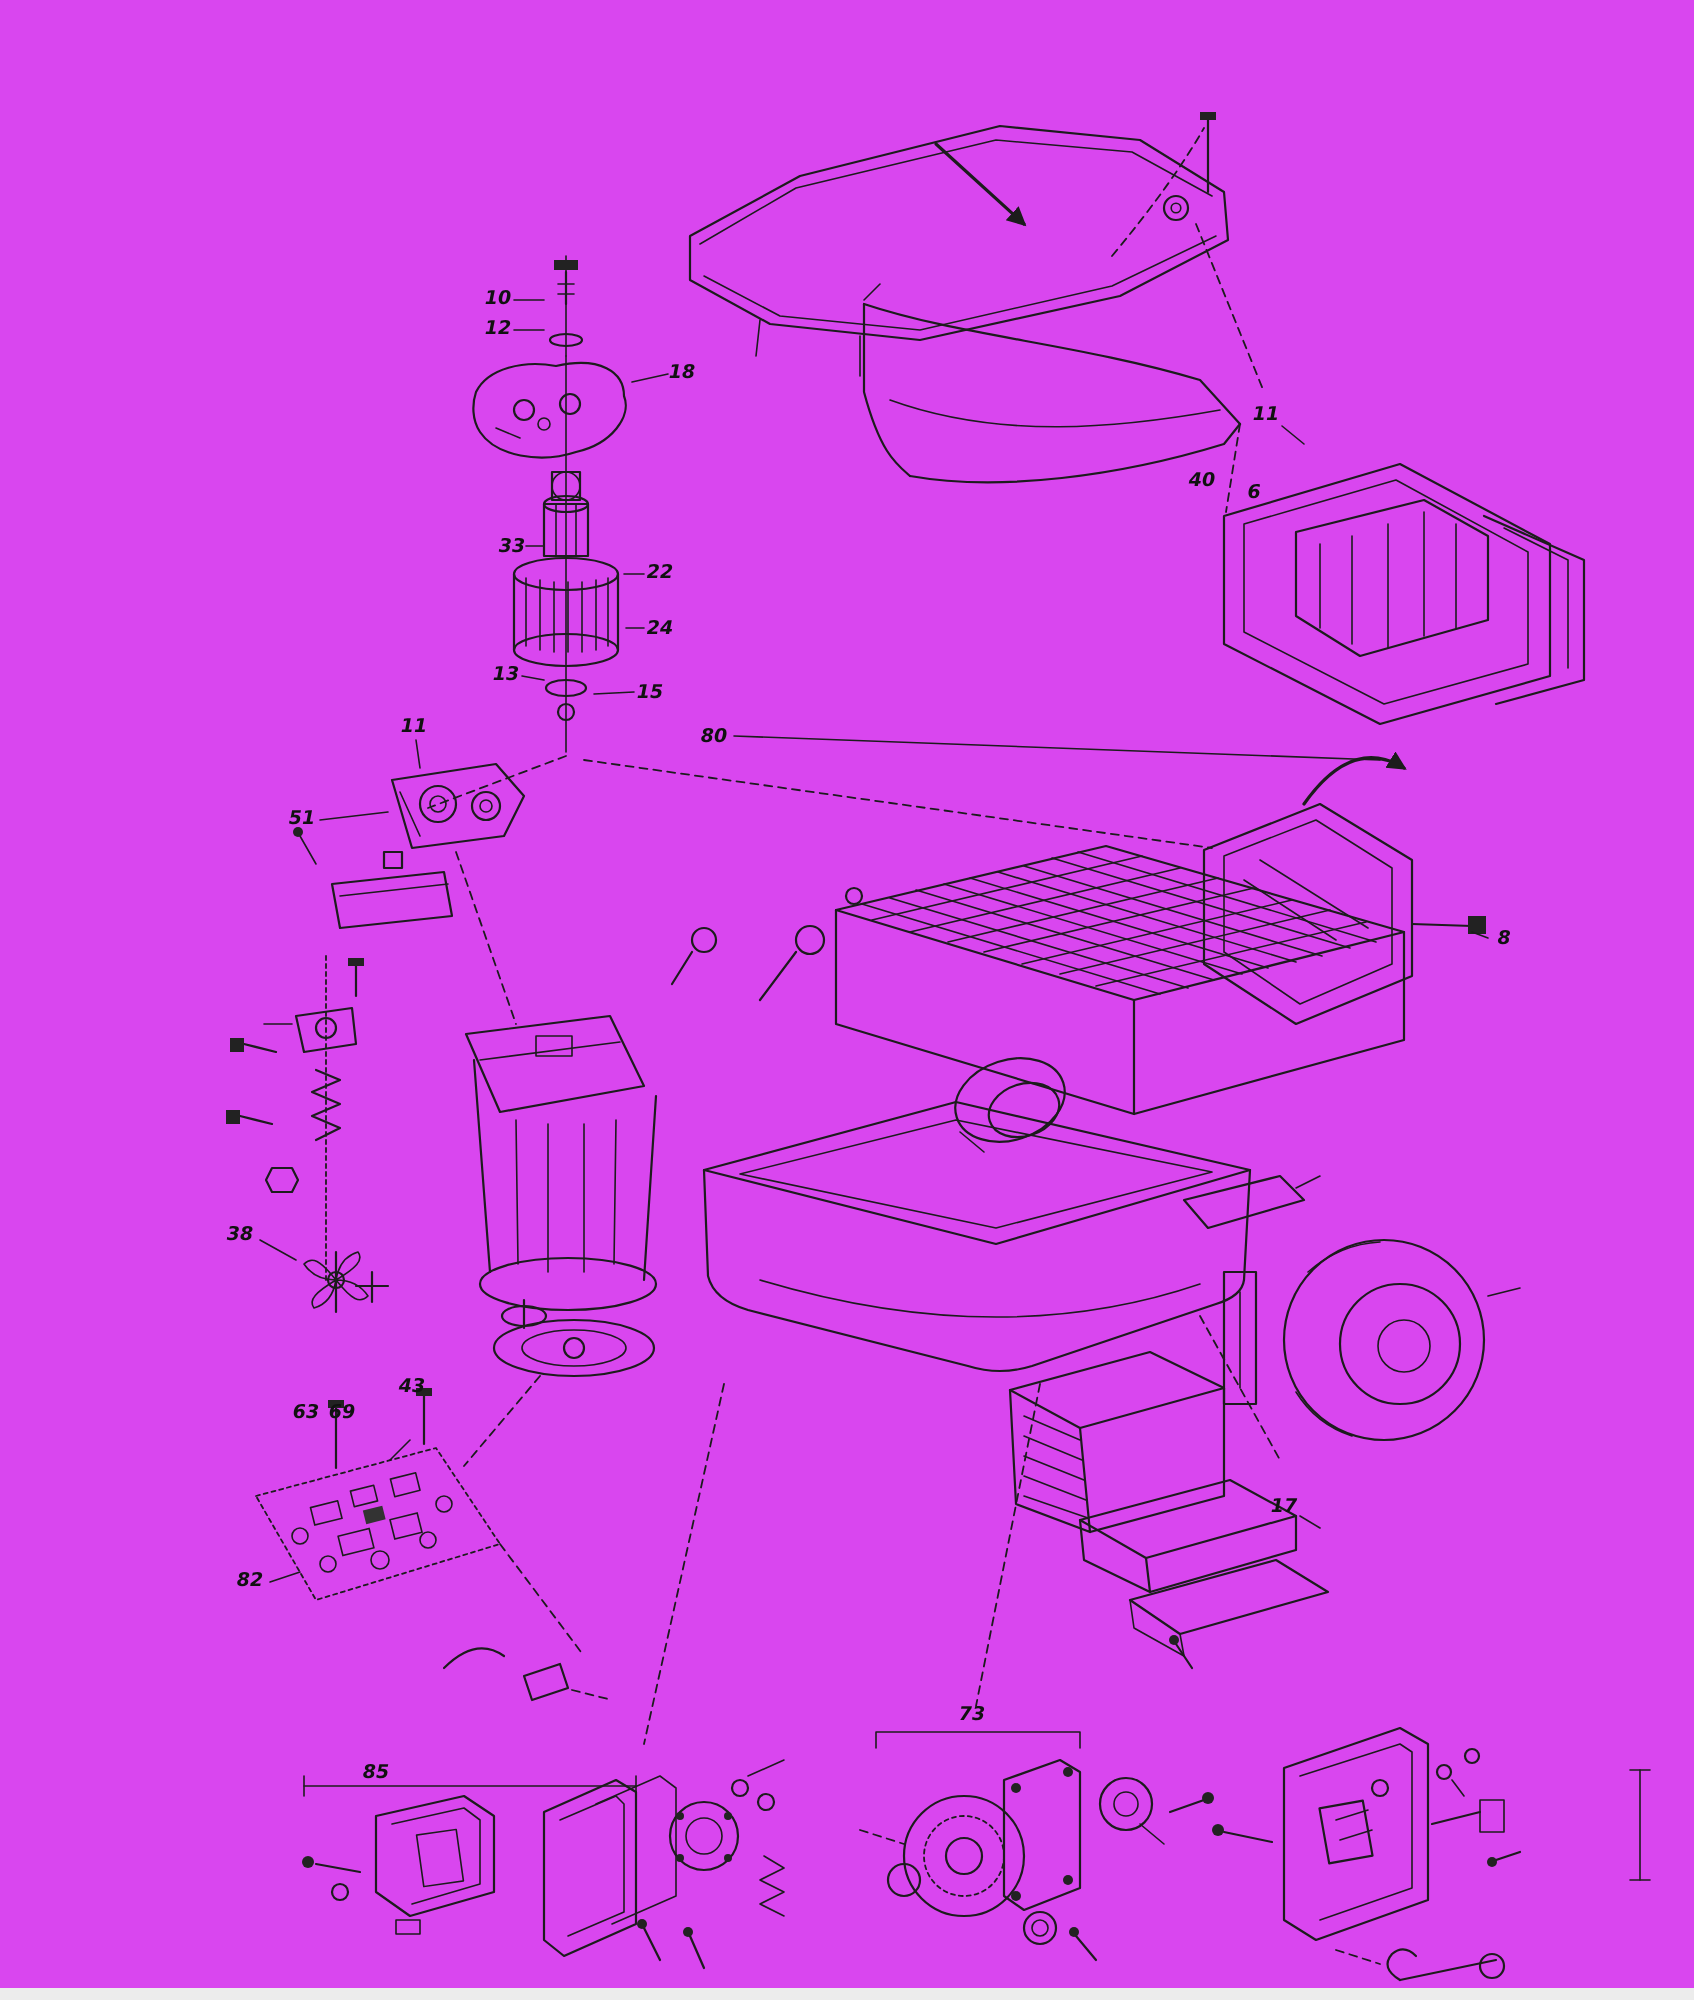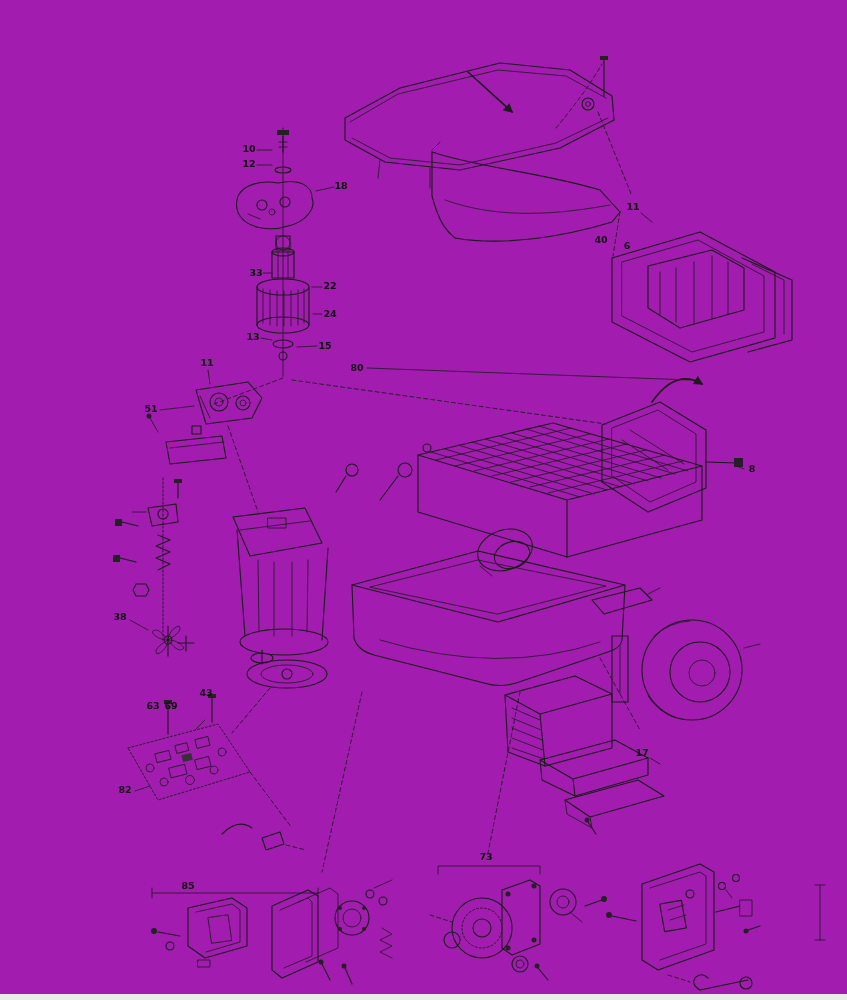--- a/index.html
+++ b/index.html
@@ -1,21 +1,22 @@
 <!DOCTYPE html>
 <html><head>
 <meta charset="utf-8">
 <style>
   html,body{margin:0;padding:0;background:#ffffff;}
   .page{
     position:relative;
     width:847px;height:1000px;
-    background:#a21caf;
+    background:#d946ef;
     overflow:hidden;
     font-family:"DejaVu Sans", sans-serif;
+    font-style:italic;
   }
   svg{display:block}
   .ink{stroke:#1c1c1c;fill:none;stroke-width:1.1;stroke-linecap:round;stroke-linejoin:round;}
   .thin{stroke-width:0.8;}
   .bold{stroke-width:1.6;}
   .dash{stroke-dasharray:4 3;stroke-width:0.9;}
   .dot{stroke-dasharray:2 2;stroke-width:0.9;}
   .fillink{fill:#222;stroke:none;}
   text.part-label{
     font-family:"DejaVu Sans", sans-serif;

